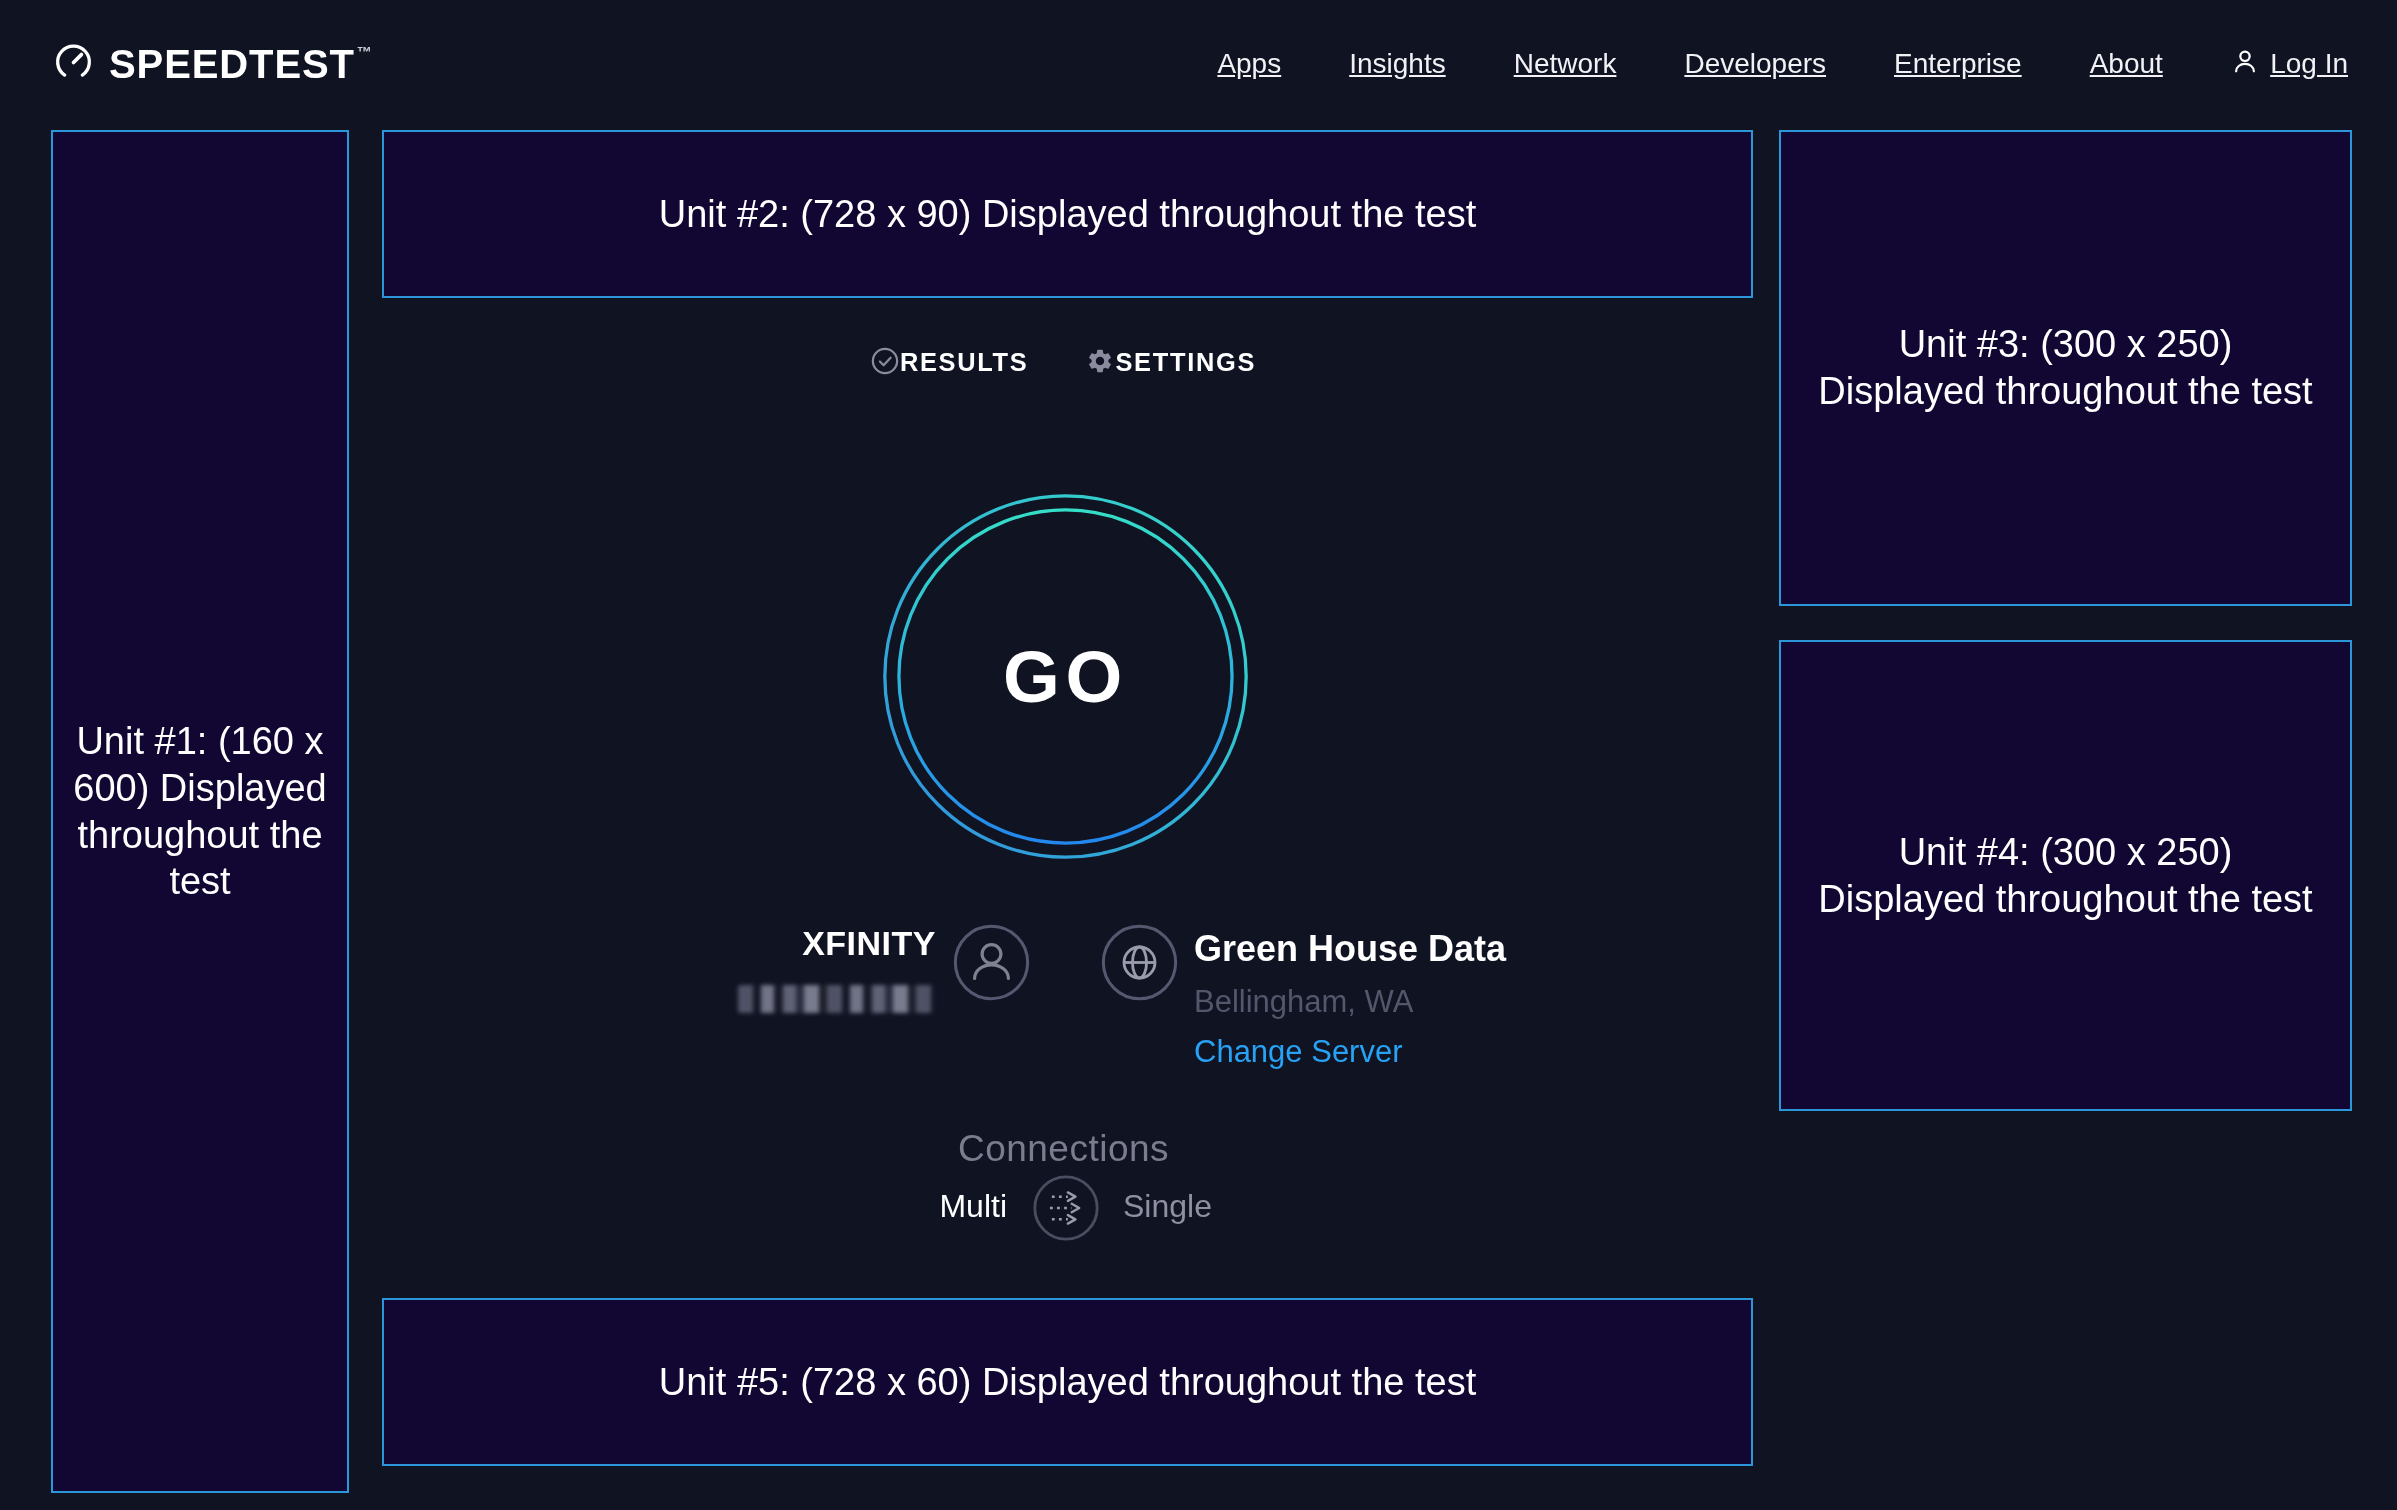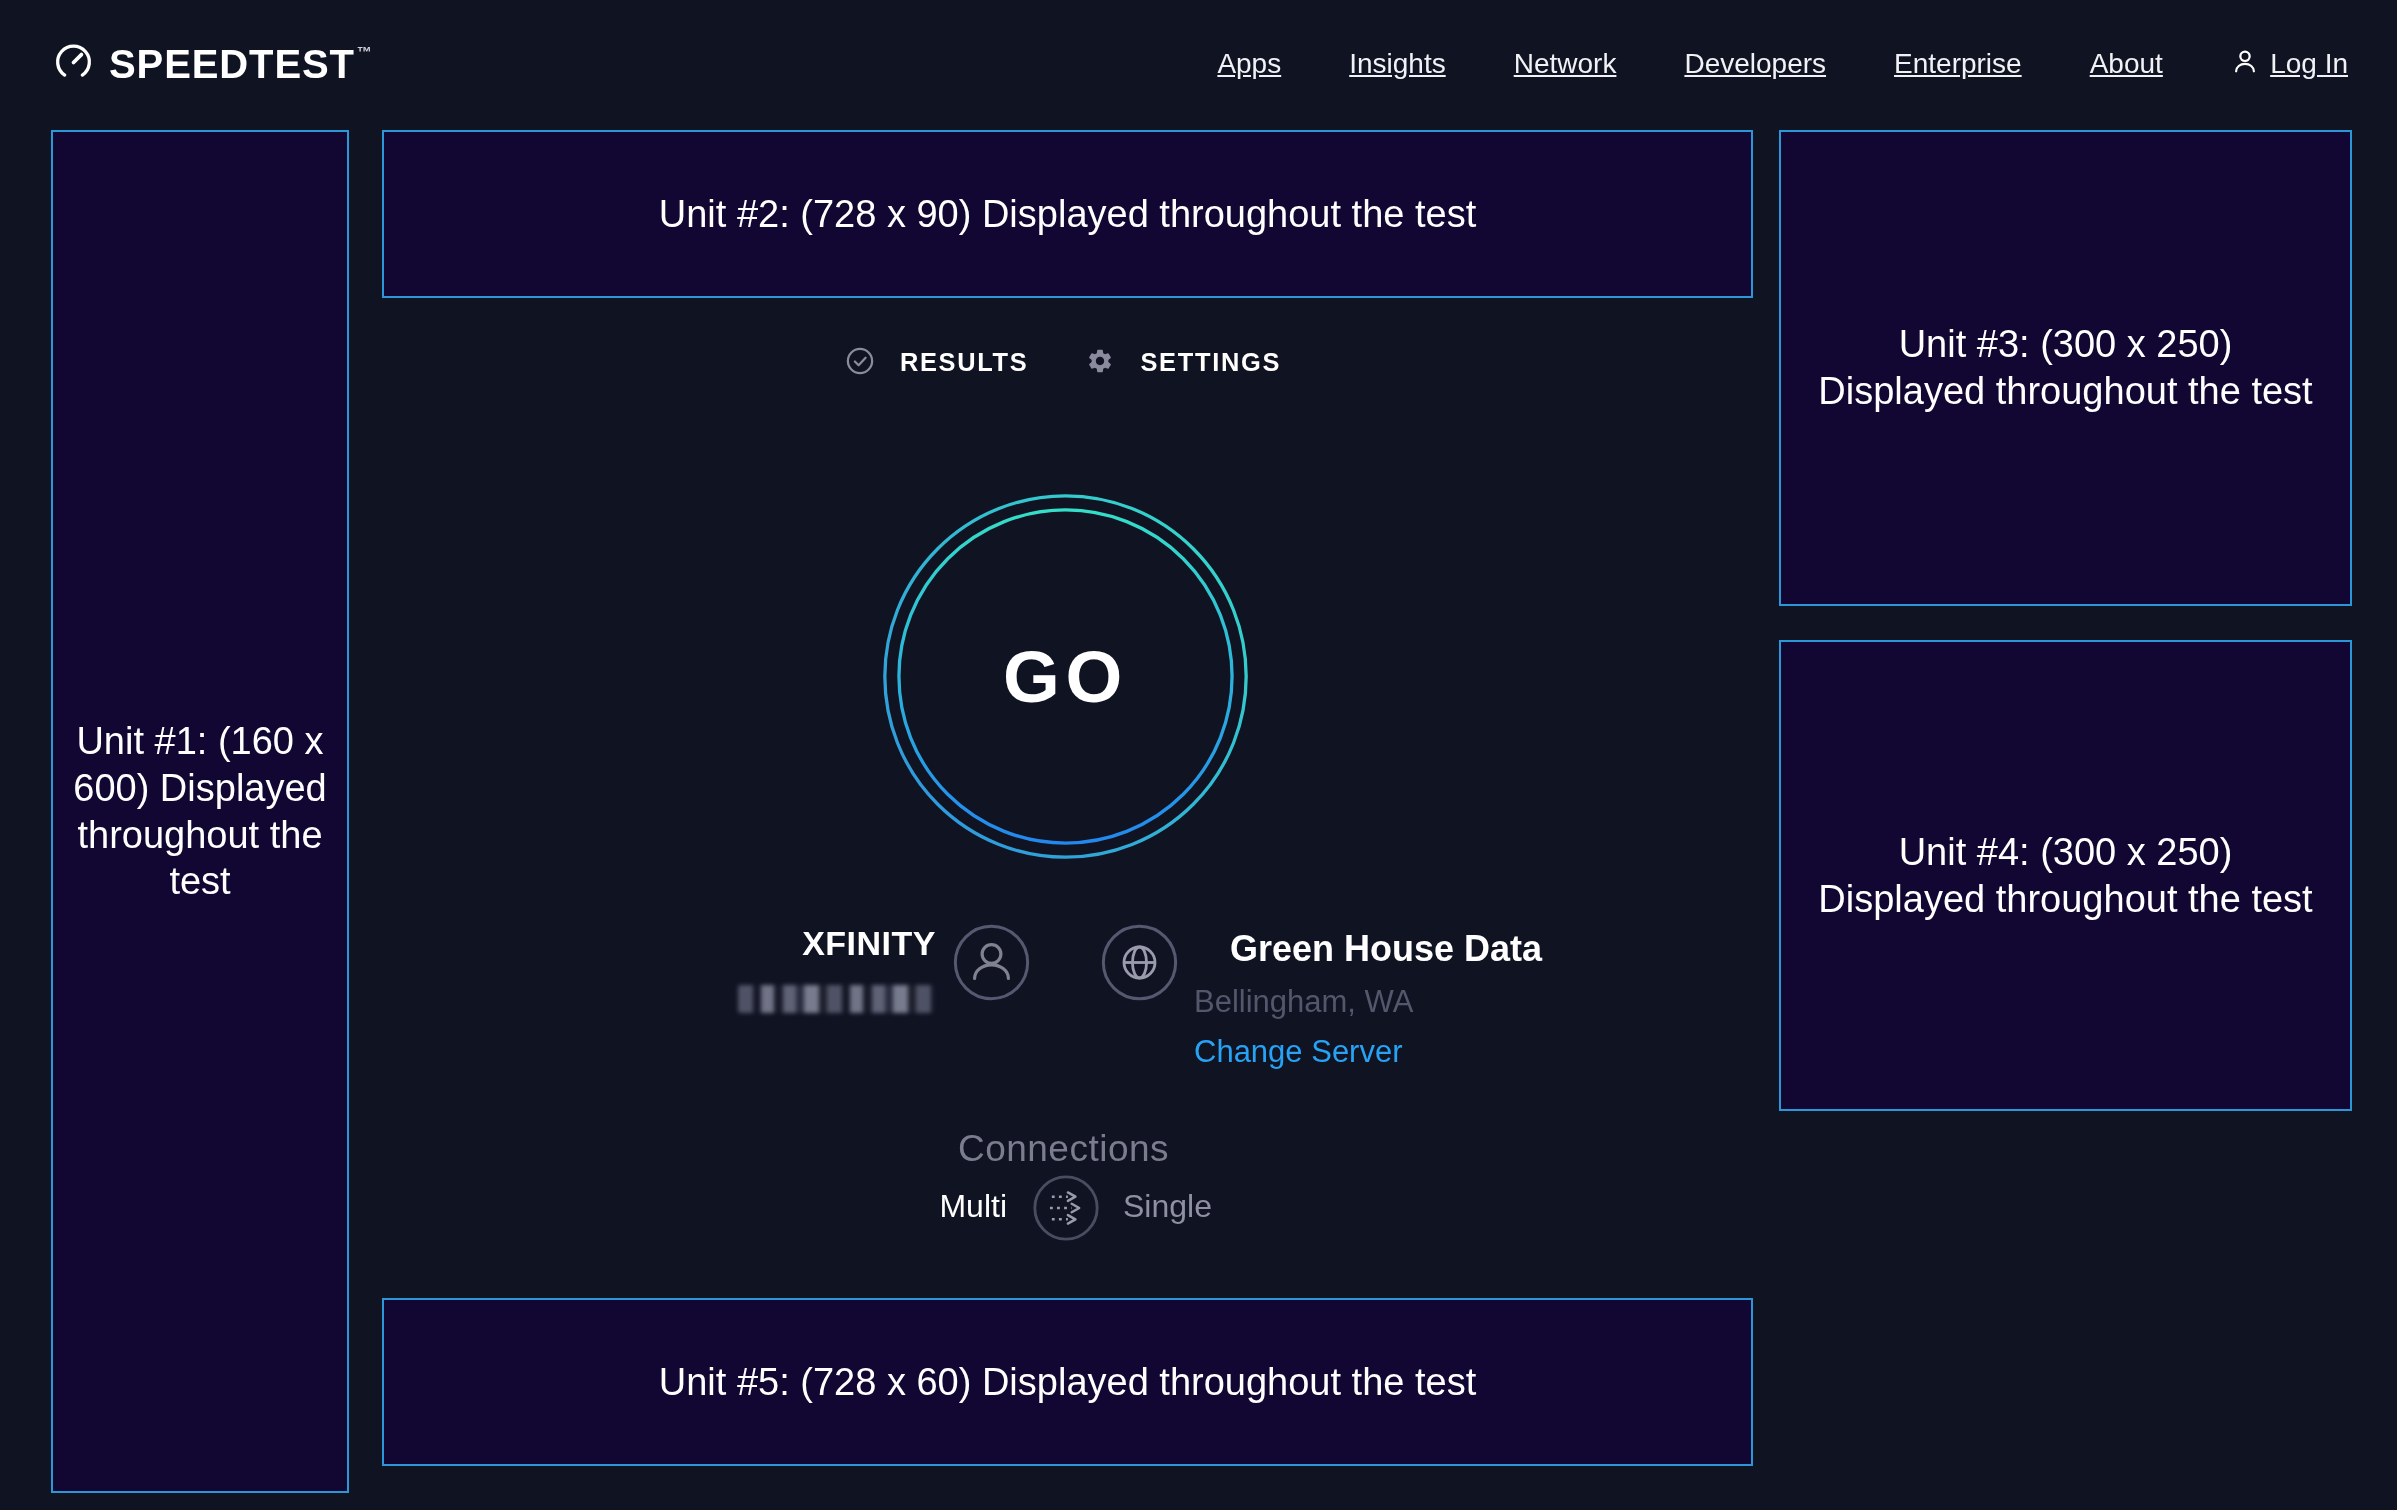--- a/index.html
+++ b/index.html
@@ -25,21 +25,21 @@
     display:flex;align-items:center;justify-content:center;text-align:center;
     font-size:38px;line-height:1.23;color:#ffffff;cursor:pointer;
   }
   .ad-1{left:51px;top:130px;width:298px;height:1363px;padding:0 19px;}
   .ad-2{left:382px;top:130px;width:1371px;height:168px;padding:8px 56px;}
   .ad-3{left:1779px;top:130px;width:573px;height:476px;padding:0 36px;}
   .ad-4{left:1779px;top:640px;width:573px;height:471px;padding:0 36px;}
   .ad-5{left:382px;top:1298px;width:1371px;height:168px;padding:0 56px;}
   
   .tabs{position:absolute;left:349px;top:337px;width:1429px;height:51px;display:flex;justify-content:center;align-items:center;gap:58px;}
-  .tab{display:flex;align-items:center;gap:26px;cursor:pointer;}
+  .tab{display:flex;align-items:center;gap:1px;cursor:pointer;}
   .tab-label{font-size:25.4px;font-weight:700;letter-spacing:1.7px;color:#ffffff;}
   
   .go{position:absolute;left:882px;top:493px;width:367px;height:367px;cursor:pointer;}
   .go svg{position:absolute;left:0;top:0;}
   .go-label{
     position:absolute;left:0;top:0;width:367px;height:367px;
     display:flex;align-items:center;justify-content:center;
     font-size:73px;font-weight:600;letter-spacing:5.6px;color:#ffffff;
   }
   
@@ -47,21 +47,21 @@
   .redacted-ip{
     position:absolute;right:1461px;top:985px;width:198px;height:28px;
     background:repeating-linear-gradient(90deg,
       #5b5e72 0 15px,#23253545 15px 22.6px,#828598 22.6px 36px,#1a1c2a 36px 45px,
       #6d7084 45px 58px,#2e3044 58px 66px,#8b8ea0 66px 81px,#20222f 81px 89px);
     filter:blur(1.9px);opacity:0.85;border-radius:2.8px;
   }
   .icon-bubble{position:absolute;width:77px;height:77px;}
   .bubble-person{left:953px;top:924px;}
   .bubble-globe{left:1101px;top:924px;}
-  .server-name{position:absolute;left:1194px;top:928px;font-size:36px;font-weight:600;white-space:nowrap;margin-left:36px;}
+  .server-name{position:absolute;left:1194px;top:928px;font-size:36px;font-weight:600;white-space:nowrap;}
   .server-location{position:absolute;left:1194px;top:984px;font-size:31px;color:#54566b;white-space:nowrap;}
   .change-server{position:absolute;left:1194px;top:1034px;font-size:31px;color:#27a2f5;cursor:pointer;white-space:nowrap;}
   
   .connections-label{position:absolute;left:349px;top:1128px;width:1429px;text-align:center;font-size:37px;color:#7b7c8e;letter-spacing:0.5px;}
   .toggle-circle{position:absolute;left:1032px;top:1174px;width:68px;height:68px;cursor:pointer;}
   .multi-label{position:absolute;right:1390px;top:1188px;font-size:32px;font-weight:500;color:#ffffff;cursor:pointer;}
   .single-label{position:absolute;left:1123px;top:1188px;font-size:32px;color:#8f90a2;cursor:pointer;}
 </style>
 </head>
 <body>

